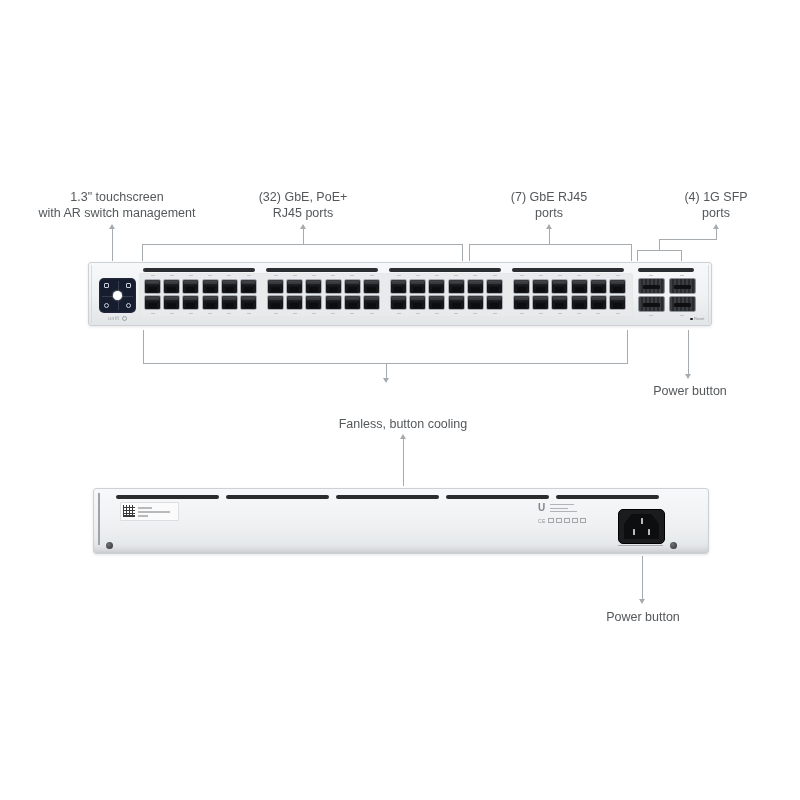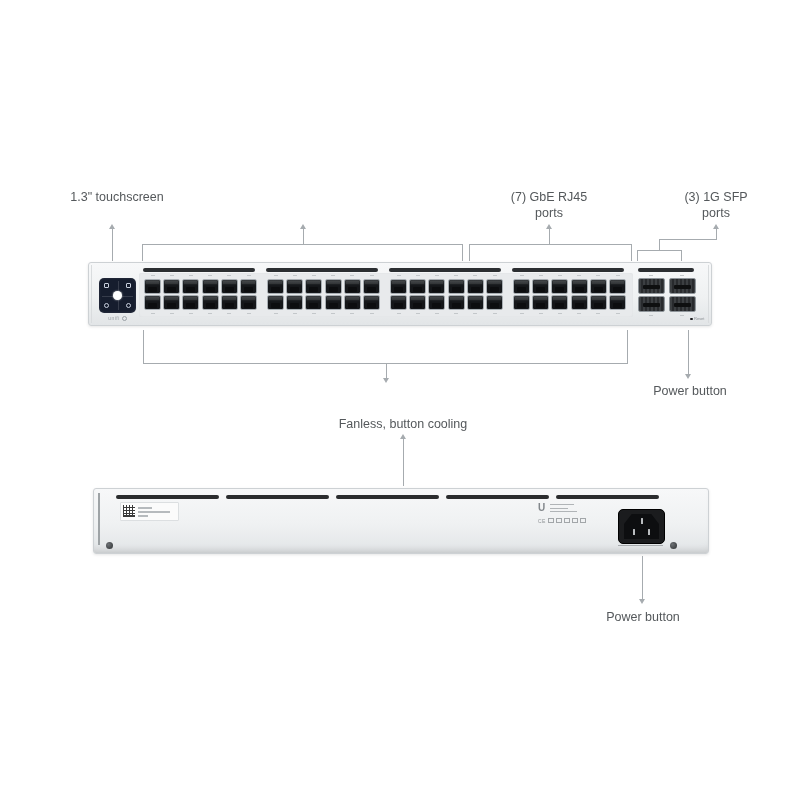--- a/index.html
+++ b/index.html
@@ -67,27 +67,32 @@
   .screw{position:absolute;width:7px;height:7px;border-radius:50%;
          background:radial-gradient(circle at 35% 35%,#6d7174,#2e3133);}
 </style>
 </head>
 <body>
 
 <div class="page">
 
   <div class="ann-label" style="left:17px;top:190px;width:200px">
     <div>1.3" touchscreen</div>
+    <div>with AR switch management</div>
+  </div>
+  <div class="ann-label" style="left:223px;top:190px;width:160px">
+    <div>(32) GbE, PoE+</div>
+    <div>RJ45 ports</div>
   </div>
   <div class="ann-label" style="left:479px;top:190px;width:140px">
     <div>(7) GbE RJ45</div>
     <div>ports</div>
   </div>
   <div class="ann-label" style="left:656px;top:190px;width:120px">
-    <div>(3) 1G SFP</div>
+    <div>(4) 1G SFP</div>
     <div>ports</div>
   </div>
 
   <div class="arr arr-up" style="left:108.5px;top:224px"></div>
   <div class="ln" style="left:112px;top:228px;width:1px;height:33px"></div>
 
   <div class="arr arr-up" style="left:299.5px;top:224px"></div>
   <div class="ln" style="left:303px;top:228px;width:1px;height:16px"></div>
   <div class="ln" style="left:142px;top:244px;width:321px;height:1px"></div>
   <div class="ln" style="left:142px;top:244px;width:1px;height:17px"></div>

